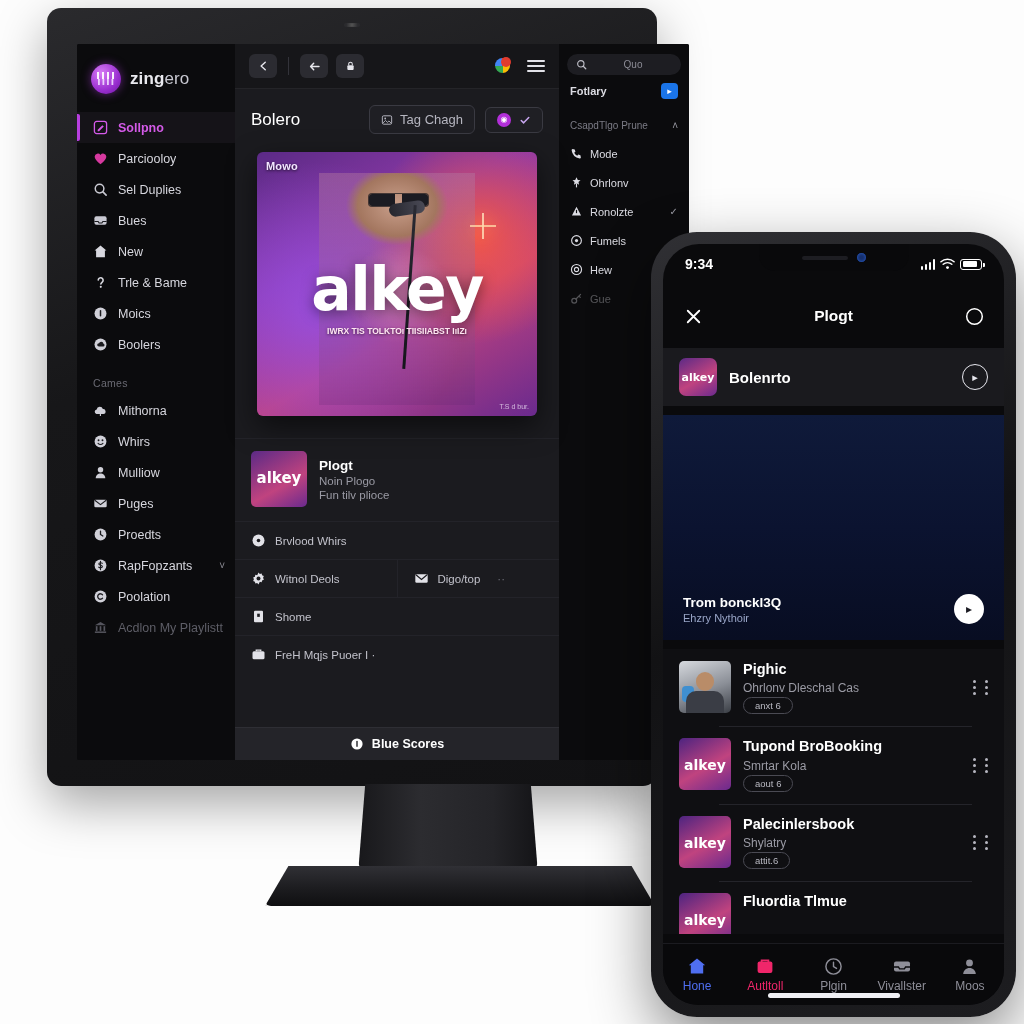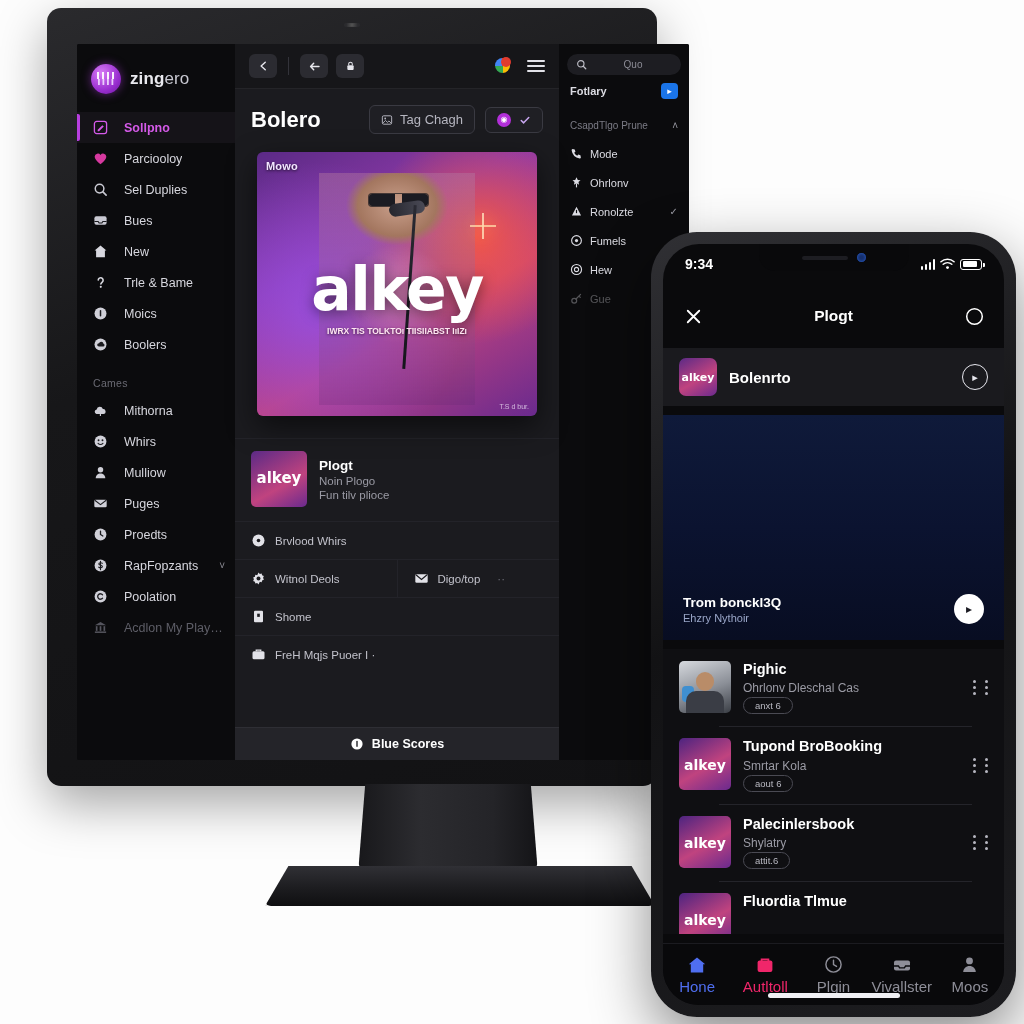--- a/index.html
+++ b/index.html
@@ -59,21 +59,21 @@
     background:
       linear-gradient(90deg, #fff 0 2.5px, transparent 2.5px 5px) 0 0/5px 7px repeat-x,
       linear-gradient(90deg, #efd9ff 0 2px, transparent 2px 4.5px) 1px 7px/4.5px 6px repeat-x;
     opacity:.92;
   }
   .brand-name { font-size:17px; font-weight:700; letter-spacing:.1px; }
   .brand-name .dim { color:#c9c9d2; font-weight:400; }
 
   .nav { padding:0 0 4px 0; }
   .nav-item {
-    display:flex; align-items:center; gap:16px;
+    display:flex; align-items:center; gap:10px;
     padding:8px 10px 8px 16px; font-size:12.5px; color:#d7d7de;
     position:relative; cursor:default;
   }
   .nav-item.active { background:#151318; color:#d45ae8; font-weight:600; }
   .nav-item.active::before{
     content:""; position:absolute; left:0; top:2px; bottom:2px; width:3px;
     background:#b83fe0; border-radius:0 2px 2px 0;
   }
   .nav-item.muted { color:#5e5e67; }
   .nav-ico { width:15px; height:15px; flex:0 0 15px; display:block; }
@@ -97,21 +97,21 @@
   .tb-sep { width:1px;height:18px;background:#33333a;margin:0 3px; }
   .tb-right { margin-left:auto; display:flex; align-items:center; gap:14px; }
   .chrome-dot { width:18px;height:18px;position:relative; }
   .chrome-dot .c1{position:absolute;left:0;top:1px;width:15px;height:15px;border-radius:50%;
     background:conic-gradient(#ea4335 0 25%, #fbbc05 25% 50%, #34a853 50% 75%, #4285f4 75% 100%);}
   .chrome-dot .c2{position:absolute;left:6px;top:0;width:10px;height:10px;border-radius:50%;background:#e23b2e;}
   .hamburger { width:18px; display:flex; flex-direction:column; gap:3px; }
   .hamburger span{height:2px;background:#e2e2e8;border-radius:1px;}
 
   .page-head { display:flex; align-items:center; padding:16px 16px 10px 16px; }
-  .page-title { font-size:22px; font-weight:700; color:#fff; }
+  .page-title { font-size:17px; font-weight:400; color:#fff; }
   .head-actions { margin-left:auto; display:flex; gap:10px; align-items:center; }
   .ghost-btn {
     display:flex;align-items:center;gap:7px; font-size:13px; color:#b6b6c0;
     border:1px solid #3a3a42; border-radius:6px; padding:6px 11px; background:#1f1f24;
   }
   .pill-btn {
     display:flex;align-items:center;gap:8px;
     border:1px solid #3a3a42;border-radius:6px;padding:5px 11px;background:#1f1f24;
   }
   .pill-dot{width:14px;height:14px;border-radius:50%;background:#b22fd9;
@@ -295,21 +295,21 @@
   .pl-chip{display:inline-block;margin-top:0;border:1px solid #4a4a53;border-radius:10px;
     padding:2px 11px;font-size:9.5px;color:#b9b9c2;}
   .pl-dots{display:flex;gap:9px;align-self:center;margin-left:6px;}
   .dotcol{display:flex;flex-direction:column;gap:3px;}
   .dotcol i{width:3px;height:3px;border-radius:50%;background:#b6b6c0;display:block;}
 
   .tabbar{
     height:62px;flex:0 0 62px;background:#09090b;display:flex;align-items:center;
     border-top:1px solid #1b1b20;
   }
-  .tab{flex:1;display:flex;flex-direction:column;align-items:center;gap:3px;color:#8e8e98;font-size:15px;}
+  .tab{flex:1;display:flex;flex-direction:column;align-items:center;gap:3px;color:#8e8e98;font-size:12px;}
   .tab .ti{width:22px;height:20px;display:flex;align-items:center;justify-content:center;}
   .home-ind{position:absolute;left:50%;bottom:7px;transform:translateX(-50%);
     width:132px;height:5px;border-radius:3px;background:#f0f0f4;}
 </style>
 </head>
 <body>
 
 <div class="scene">
 
   <div class="monitor">

